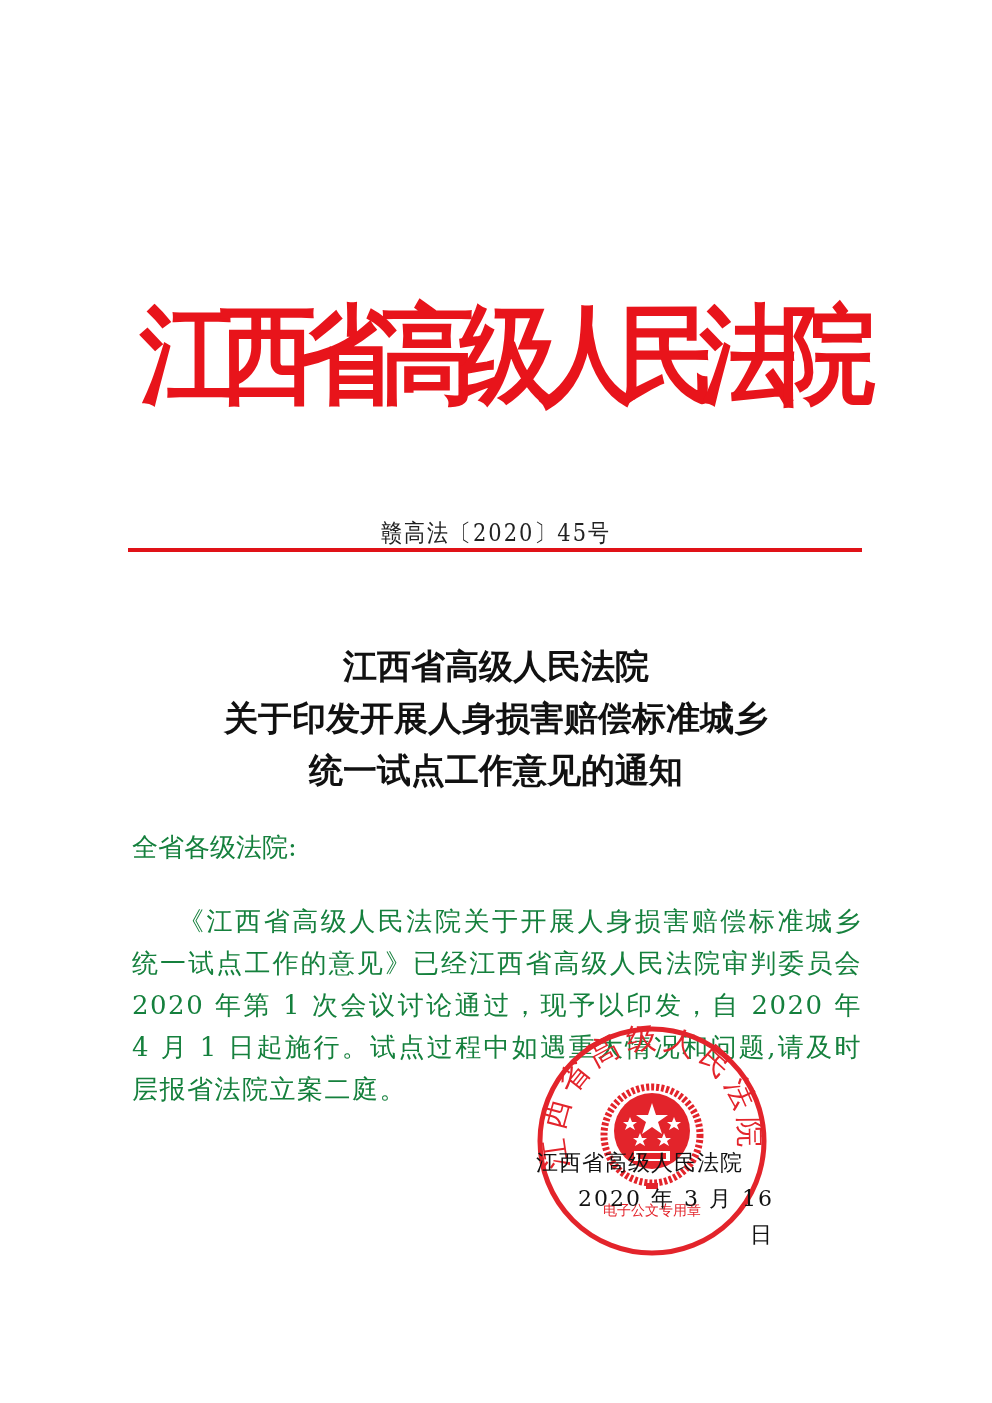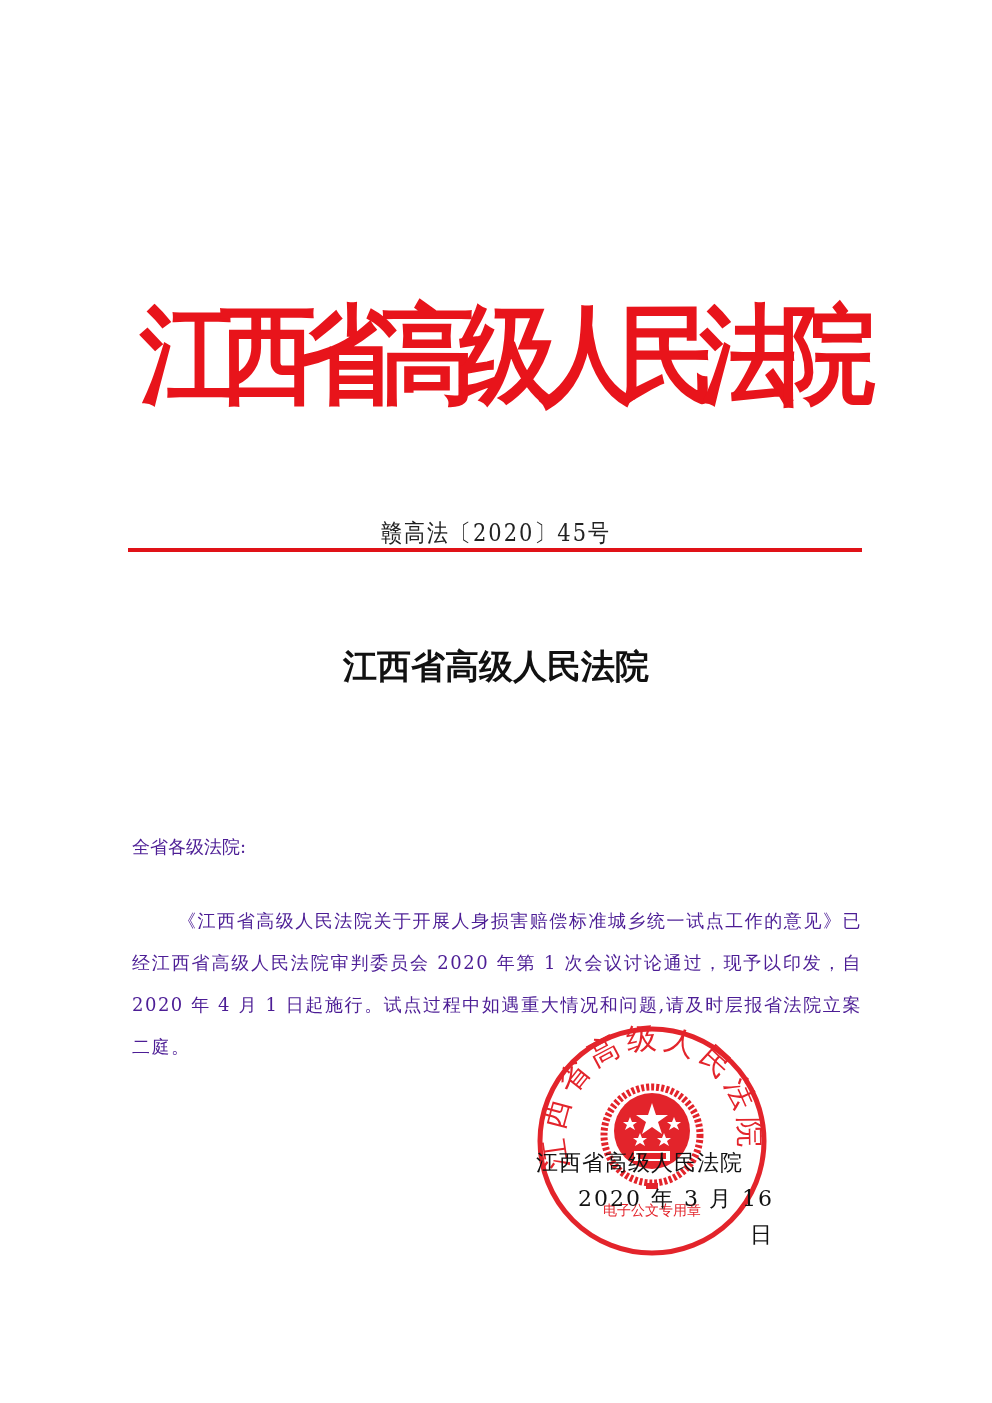--- a/index.html
+++ b/index.html
@@ -25,21 +25,21 @@
     }
     .title {
       position: absolute; left: 0; top: 640px; width: 992px; text-align: center;
       font-family: "DejaVu Serif", "Liberation Serif", serif; font-weight: bold;
       font-size: 34px; color: #111; line-height: 52px;
     }
     .title div { display: block; }
     .body-text {
       position: absolute; left: 132px; top: 826px; width: 730px;
       font-family: "DejaVu Serif", "Liberation Serif", serif;
-      font-size: 18px; color: #4c1d95; line-height: 42px;
+      font-size: 26px; color: #15803d; line-height: 42px;
     }
     .salutation { display: block; }
     .para { display: block; text-indent: 46px; text-align: justify; text-align-last: left; letter-spacing: 1.5px; margin-top: 32px; }
     .seal {
       position: absolute; left: 534px; top: 1023px; width: 236px; height: 236px;
     }
     .signature {
       position: absolute; left: 534px; top: 1145px; width: 240px;
       font-family: "DejaVu Serif", "Liberation Serif", serif;
       font-size: 22px; color: #111; line-height: 36px; letter-spacing: 1px;
@@ -63,20 +63,22 @@
     <span>法</span>
     <span>院</span>
   </div>
 
   <div class="doc-number">赣高法〔2020〕45号</div>
 
   <div class="red-rule"></div>
 
   <div class="title">
     <div>江西省高级人民法院</div>
+    <div>关于印发开展人身损害赔偿标准城乡</div>
+    <div>统一试点工作意见的通知</div>
   </div>
 
   <div class="body-text">
     <span class="salutation">全省各级法院:</span>
     <span class="para">《江西省高级人民法院关于开展人身损害赔偿标准城乡统一试点工作的意见》已经江西省高级人民法院审判委员会 2020 年第 1 次会议讨论通过，现予以印发，自 2020 年 4 月 1 日起施行。试点过程中如遇重大情况和问题,请及时层报省法院立案二庭。</span>
   </div>
 
   <svg class="seal" viewBox="0 0 236 236" xmlns="http://www.w3.org/2000/svg">
     <defs>
       <path id="sealArc" d="M 38 150 A 88 88 0 1 1 198 150" fill="none"></path>

